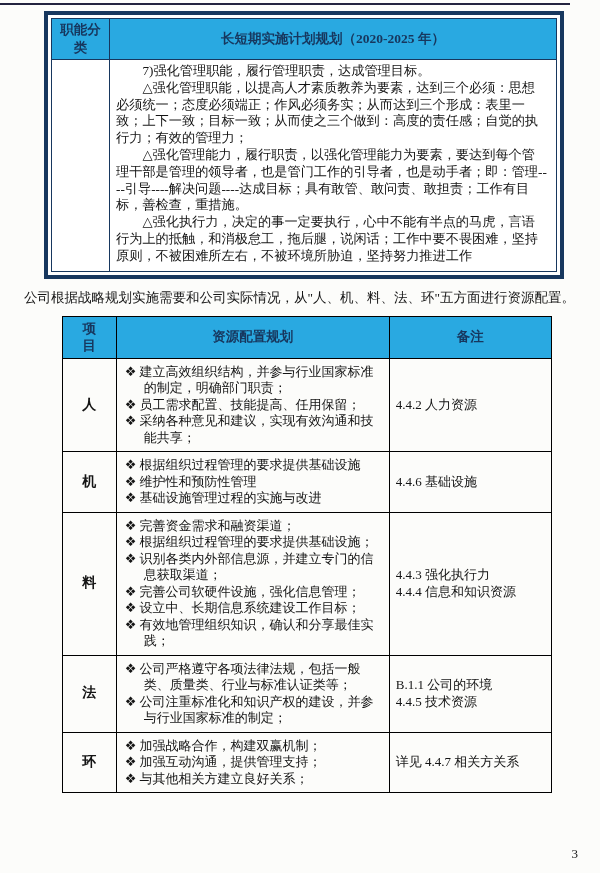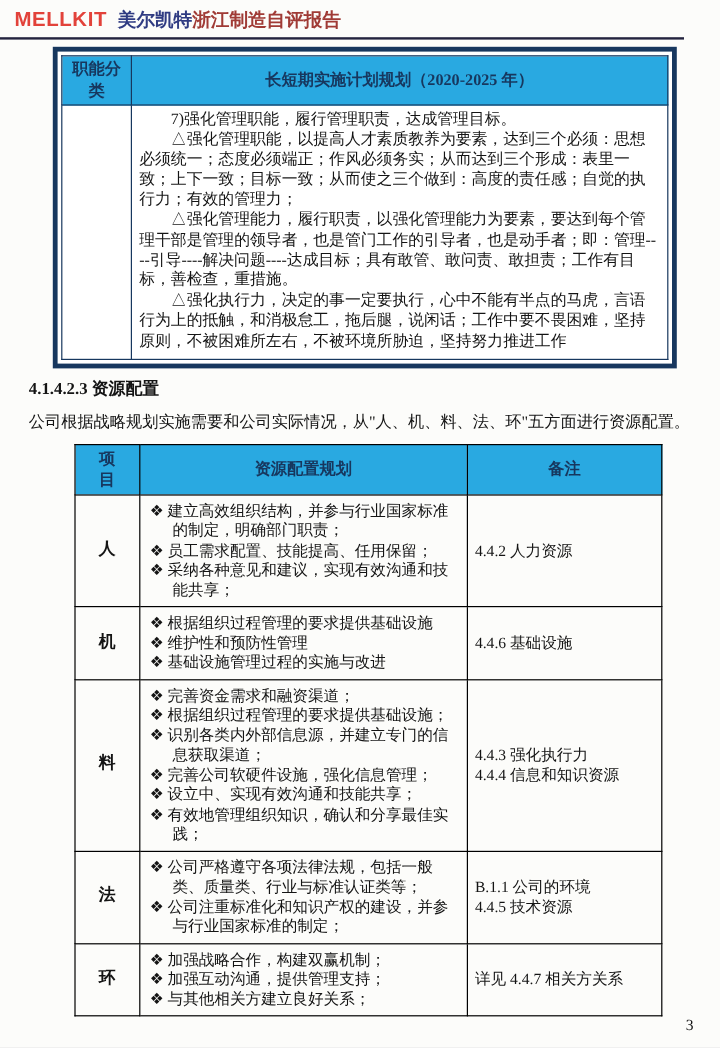--- a/index.html
+++ b/index.html
@@ -20,21 +20,21 @@
   .top-frame { margin:6px 0 0 44px; width:520px;
                border:4px solid #17375e; padding:3px; background:#ffffff; }
   .top-table { border-collapse:collapse; width:100%; table-layout:fixed; }
   .top-table th, .top-table td { border:1px solid #17375e; vertical-align:middle; }
   .top-table th { background:#29a9e1; color:#17375e; font-size:13.5px;
                   font-weight:bold; height:40px; padding:2px 4px; text-align:center;
                   line-height:18px; }
   .fn-col { width:58px; }
   .plan-cell-main { padding:3px 8px 6px 6px; font-size:13.2px; line-height:16.8px;
                     vertical-align:top; }
-  .plan-p { text-indent:2em;font-family:Liberation Serif, serif; }
+  .plan-p { text-indent:2em; }
   
   .sec-h { margin:8px 0 0 24px; font-size:14px; font-weight:bold; }
   .body-p { margin:10px 24px 0 24px; font-size:13.5px; line-height:17px; }
   .tbl-title { text-align:center; font-weight:bold; font-size:13.5px; margin-top:14px; }
   
   .res-table { border-collapse:collapse; margin:10px 0 0 62px; width:490px;
                font-size:13px; line-height:16.5px; table-layout:fixed; }
   .res-table th, .res-table td { border:1px solid #000; }
   .res-table th { background:#29a9e1; color:#17375e; font-size:13.5px;
                   font-weight:bold; text-align:center; }
@@ -45,24 +45,20 @@
   .plan-cell { padding:5px 6px 5px 8px; vertical-align:middle; }
   .bullet { padding-left:19px; text-indent:-19px; }
   .note-cell { padding:3px 6px; vertical-align:middle; white-space:pre-line; }
   .page-num { position:absolute; right:22px; bottom:11px; font-size:13px; }
 </style>
 </head>
 <body>
 
 <div class="page">
 
-  <div class="hdr">
-    <span class="brand">MELLKIT</span>
-    <span class="brand-cn">美尔凯特</span><span class="title-cn">浙江制造自评报告</span>
-  </div>
   <div class="hdr-rule"></div>
 
   <div class="top-frame">
     <table class="top-table">
       <thead>
         <tr>
           <th class="fn-col">职能分类</th>
           <th>长短期实施计划规划（2020-2025 年）</th>
         </tr>
       </thead>
@@ -73,21 +69,20 @@
               <p class="plan-p">7)强化管理职能，履行管理职责，达成管理目标。</p>
               <p class="plan-p">△强化管理职能，以提高人才素质教养为要素，达到三个必须：思想必须统一；态度必须端正；作风必须务实；从而达到三个形成：表里一致；上下一致；目标一致；从而使之三个做到：高度的责任感；自觉的执行力；有效的管理力；</p>
               <p class="plan-p">△强化管理能力，履行职责，以强化管理能力为要素，要达到每个管理干部是管理的领导者，也是管门工作的引导者，也是动手者；即：管理----引导----解决问题----达成目标；具有敢管、敢问责、敢担责；工作有目标，善检查，重措施。</p>
               <p class="plan-p">△强化执行力，决定的事一定要执行，心中不能有半点的马虎，言语行为上的抵触，和消极怠工，拖后腿，说闲话；工作中要不畏困难，坚持原则，不被困难所左右，不被环境所胁迫，坚持努力推进工作</p>
             </td>
         </tr>
       </tbody>
     </table>
   </div>
 
-  <div class="sec-h">4.1.4.2.3 资源配置</div>
   <p class="body-p">公司根据战略规划实施需要和公司实际情况，从"人、机、料、法、环"五方面进行资源配置。</p>
 
   <table class="res-table">
     <thead>
       <tr>
         <th class="item-h">项目</th>
         <th class="plan-h">资源配置规划</th>
         <th class="note-h">备注</th>
       </tr>
     </thead>
@@ -110,21 +105,21 @@
           </td>
           <td class="note-cell">4.4.6 基础设施</td>
         </tr>
         <tr>
           <td class="item-cell">料</td>
           <td class="plan-cell">
             <div class="bullet"><span>❖ </span><span>完善资金需求和融资渠道；</span></div>
             <div class="bullet"><span>❖ </span><span>根据组织过程管理的要求提供基础设施；</span></div>
             <div class="bullet"><span>❖ </span><span>识别各类内外部信息源，并建立专门的信息获取渠道；</span></div>
             <div class="bullet"><span>❖ </span><span>完善公司软硬件设施，强化信息管理；</span></div>
-            <div class="bullet"><span>❖ </span><span>设立中、实现有效沟通和技能共享；</span></div>
+            <div class="bullet"><span>❖ </span><span>设立中、长期信息系统建设工作目标；</span></div>
             <div class="bullet"><span>❖ </span><span>有效地管理组织知识，确认和分享最佳实践；</span></div>
           </td>
           <td class="note-cell">4.4.3 强化执行力
 4.4.4 信息和知识资源</td>
         </tr>
         <tr>
           <td class="item-cell">法</td>
           <td class="plan-cell">
             <div class="bullet"><span>❖ </span><span>公司严格遵守各项法律法规，包括一般类、质量类、行业与标准认证类等；</span></div>
             <div class="bullet"><span>❖ </span><span>公司注重标准化和知识产权的建设，并参与行业国家标准的制定；</span></div>

